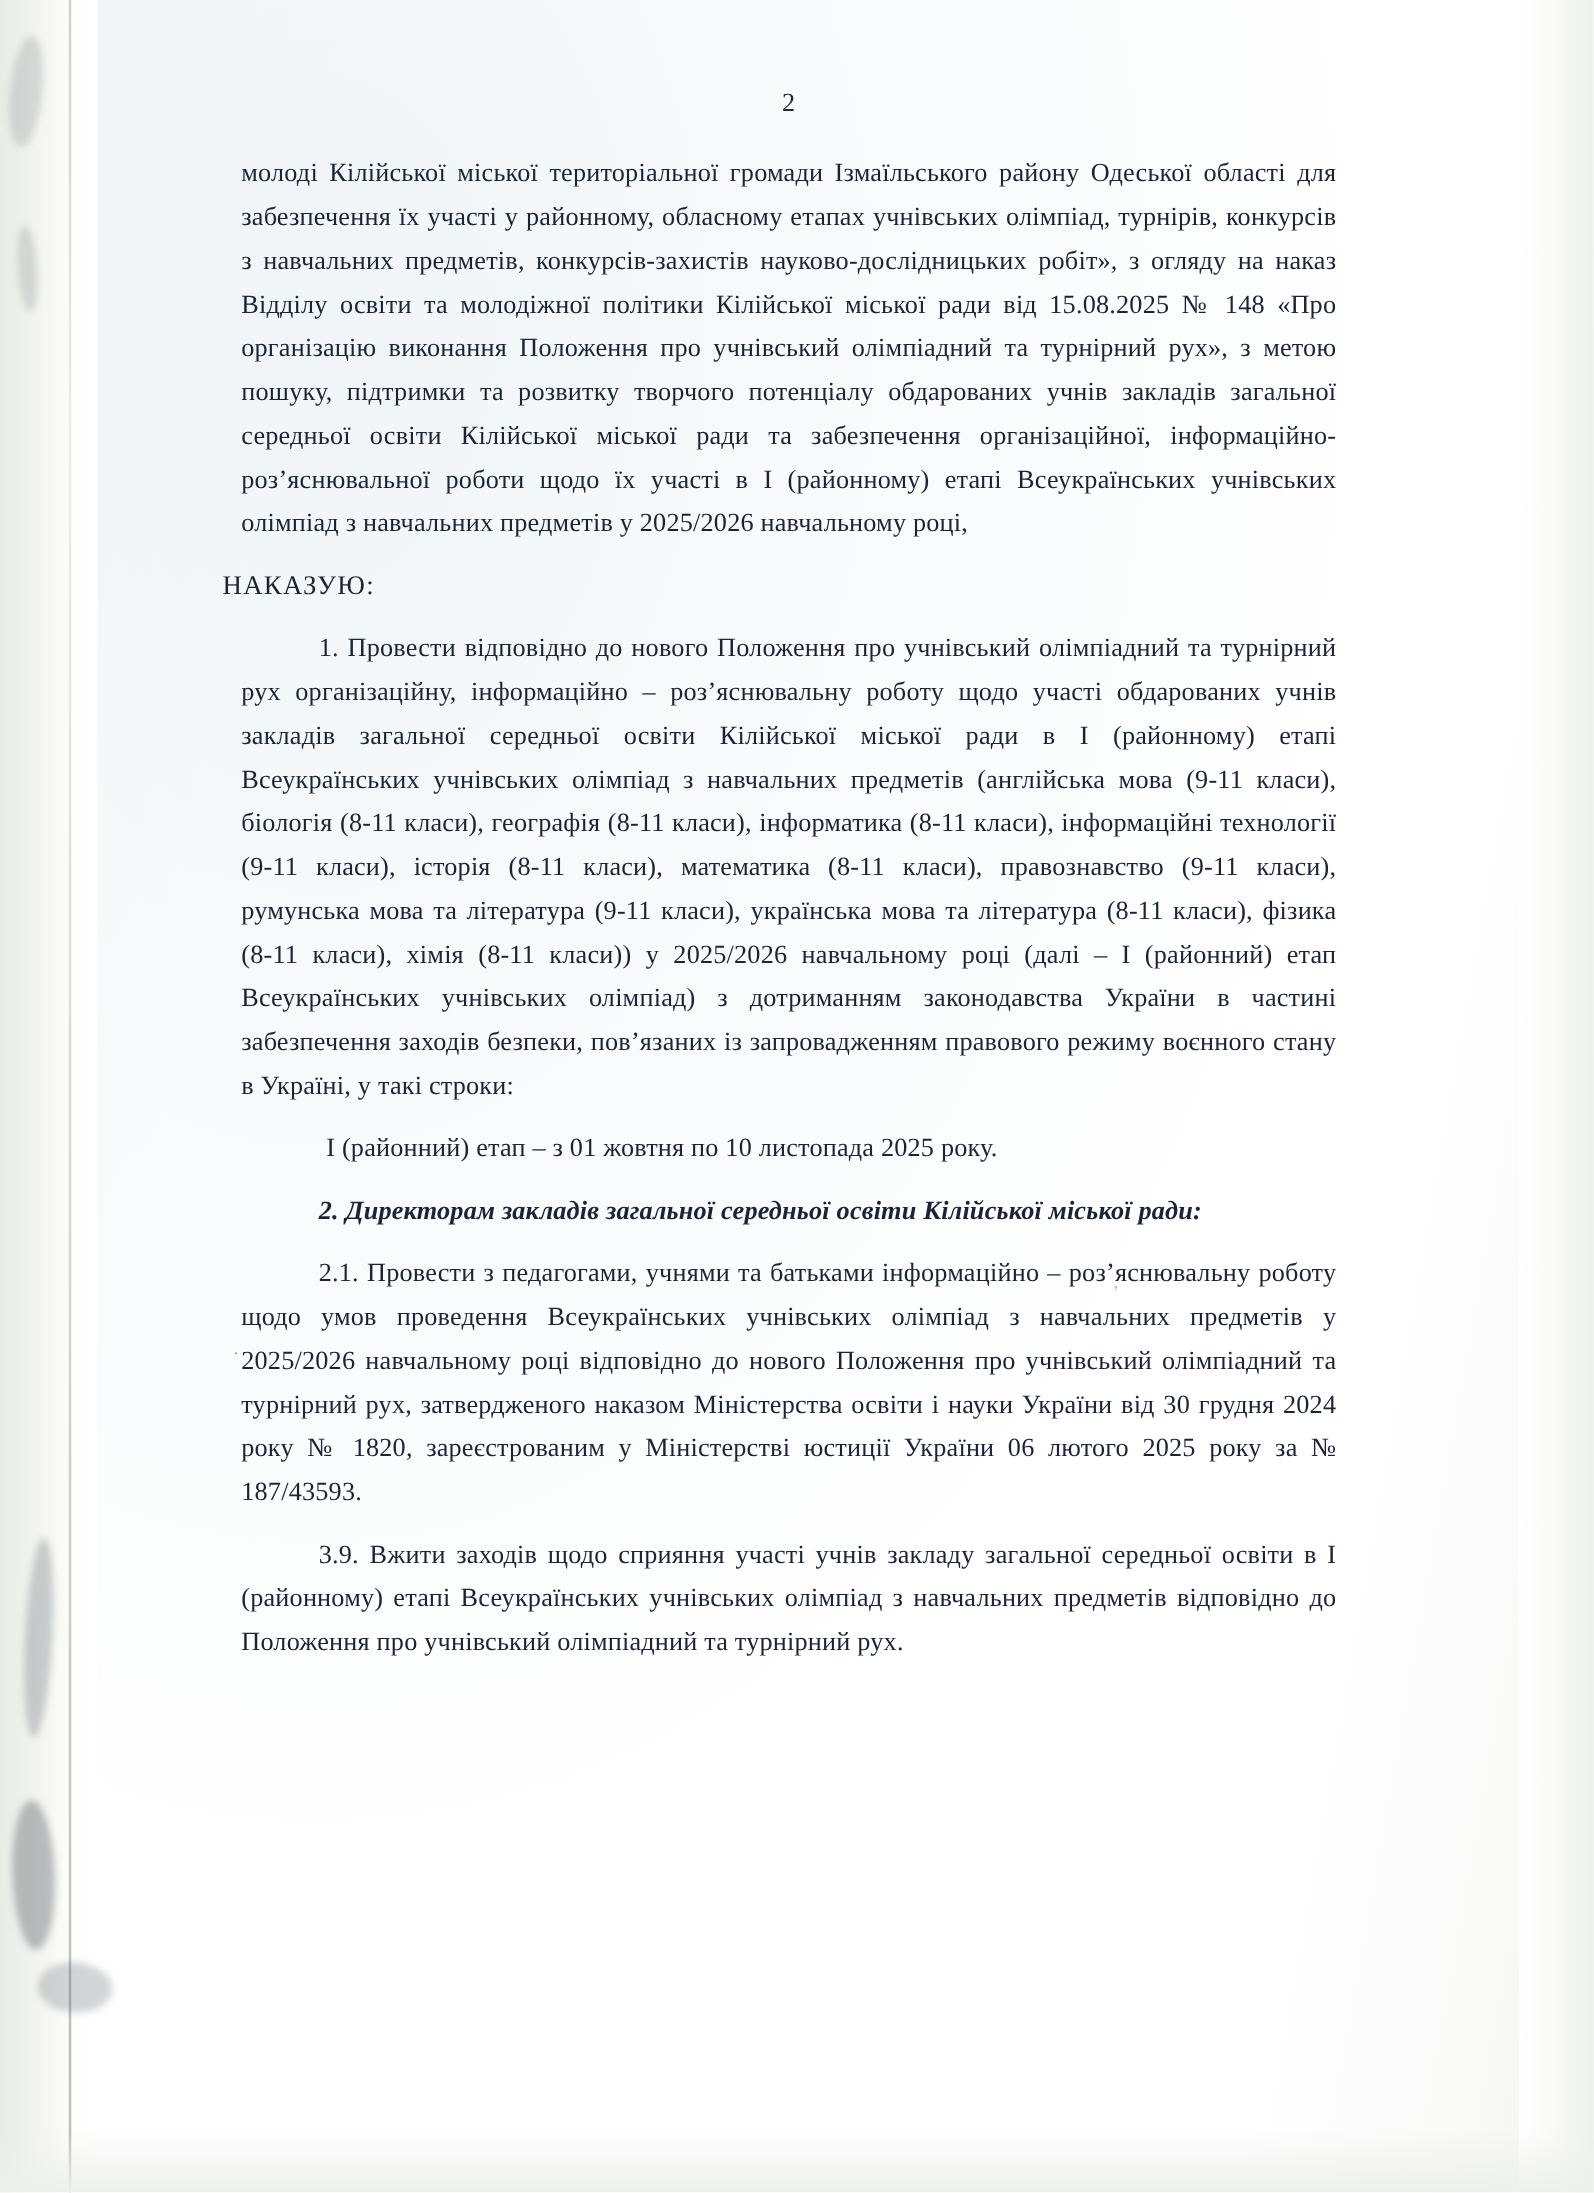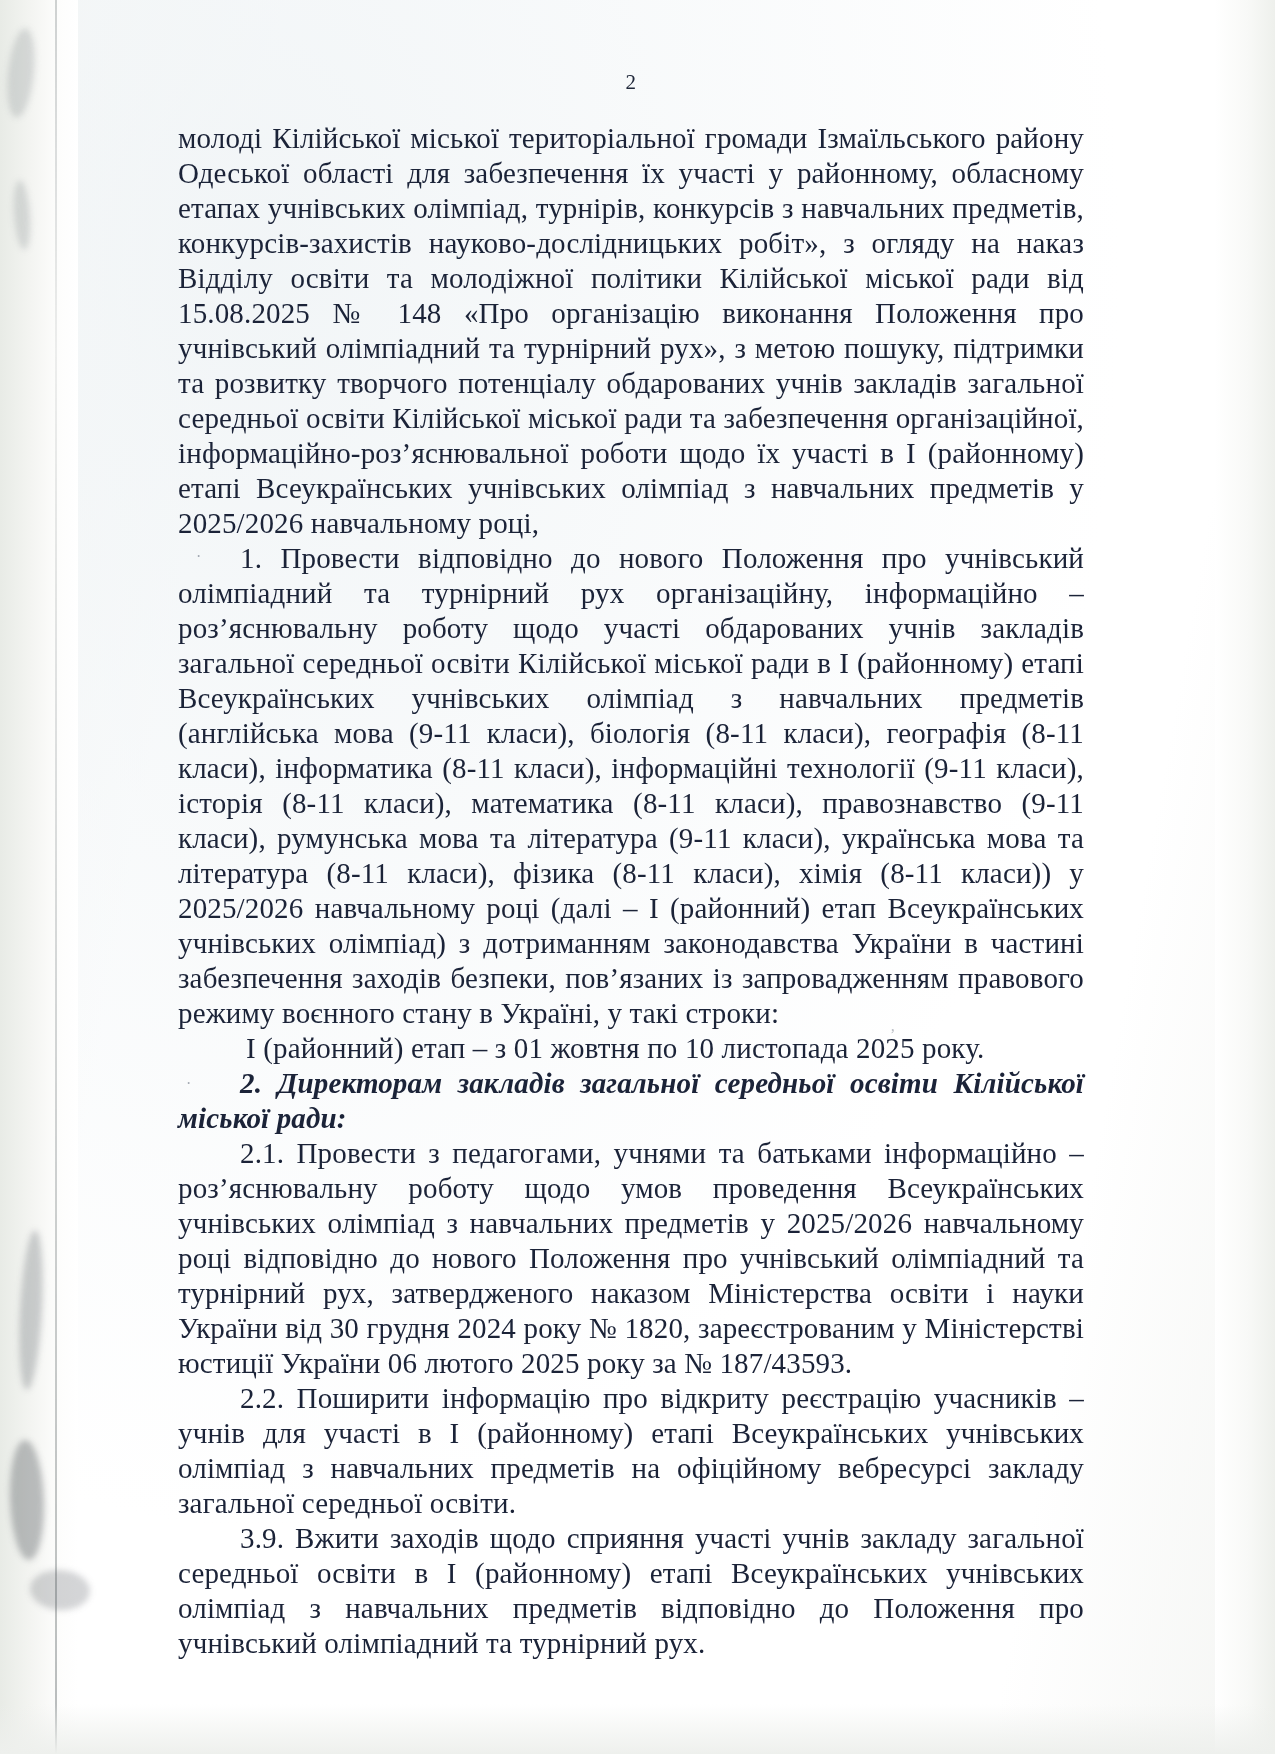--- a/index.html
+++ b/index.html
@@ -76,22 +76,22 @@
 
   .page-number {
     text-align: center;
     font-size: 21px;
     letter-spacing: 0.5px;
     margin-bottom: 26px;
     color: #20283a;
   }
 
   p.para {
-    margin: 0;
-    font-size: 29px;
+    margin: 15px;
+    font-size: 21px;
     line-height: 35px;
     text-align: justify;
     text-justify: inter-word;
     color: #1b2338;
     letter-spacing: 0.15px;
   }
   p.para.indent { text-indent: 62px; }
   p.para.center-ish { text-indent: 68px; }
   p.bold { font-weight: bold; font-style: italic; }
   .gap-lg { margin-top: 34px; }
@@ -128,30 +128,30 @@
   <div class="scan-smudge sm5"></div>
   <div class="right-edge"></div>
   <div class="bottom-edge"></div>
 
   <div class="content">
 
     <div class="page-number">2</div>
 
     <p class="para">молоді Кілійської міської територіальної громади Ізмаїльського району Одеської області для забезпечення їх участі у районному, обласному етапах учнівських олімпіад, турнірів, конкурсів з навчальних предметів, конкурсів-захистів науково-дослідницьких робіт», з огляду на наказ Відділу освіти та молодіжної політики Кілійської міської ради від 15.08.2025 № 148 «Про організацію виконання Положення про учнівський олімпіадний та турнірний рух», з метою пошуку, підтримки та розвитку творчого потенціалу обдарованих учнів закладів загальної середньої освіти Кілійської міської ради та забезпечення організаційної, інформаційно-роз’яснювальної роботи щодо їх участі в І (районному) етапі Всеукраїнських учнівських олімпіад з навчальних предметів у 2025/2026 навчальному році,</p>
 
+    <p class="nakazuyu gap-lg">НАКАЗУЮ:</p>
 
     <p class="para indent gap-lg">1. Провести відповідно до нового Положення про учнівський олімпіадний та турнірний рух організаційну, інформаційно – роз’яснювальну роботу щодо участі обдарованих учнів закладів загальної середньої освіти Кілійської міської ради в І (районному) етапі Всеукраїнських учнівських олімпіад з навчальних предметів (англійська мова (9-11 класи), біологія (8-11 класи), географія (8-11 класи), інформатика (8-11 класи), інформаційні технології (9-11 класи), історія (8-11 класи), математика (8-11 класи), правознавство (9-11 класи), румунська мова та література (9-11 класи), українська мова та література (8-11 класи), фізика (8-11 класи), хімія (8-11 класи)) у 2025/2026 навчальному році (далі – І (районний) етап Всеукраїнських учнівських олімпіад) з дотриманням законодавства України в частині забезпечення заходів безпеки, пов’язаних із запровадженням правового режиму воєнного стану в Україні, у такі строки:</p>
 
     <p class="para center-ish gap-md">І (районний) етап – з 01 жовтня по 10 листопада 2025 року.</p>
 
     <p class="para indent bold gap-md">2. Директорам закладів загальної середньої освіти Кілійської міської ради:</p>
 
     <p class="para indent gap-sm">2.1. Провести з педагогами, учнями та батьками інформаційно – роз’яснювальну роботу щодо умов проведення Всеукраїнських учнівських олімпіад з навчальних предметів у 2025/2026 навчальному році відповідно до нового Положення про учнівський олімпіадний та турнірний рух, затвердженого наказом Міністерства освіти і науки України від 30 грудня 2024 року № 1820, зареєстрованим у Міністерстві юстиції України 06 лютого  2025 року  за  № 187/43593.</p>
 
-    <p class="para indent gap-sm">2.2. Поширити інформацію про відкриту реєстрацію учасників – учнів для участі в І (районному) етапі Всеукраїнських учнівських олімпіад з навчальних предметів на офіційному вебресурсі закладу загальної середньої  освіти.</p>
 
     <p class="para indent gap-sm">3.9. Вжити заходів щодо сприяння  участі  учнів закладу загальної середньої освіти в І (районному) етапі Всеукраїнських учнівських олімпіад з навчальних предметів відповідно до Положення про учнівський олімпіадний та турнірний рух.</p>
 
   </div>
 
   <span class="mark mark-a">·</span>
   <span class="mark mark-b">·</span>
   <span class="mark mark-c">’</span>
 </div>
 

